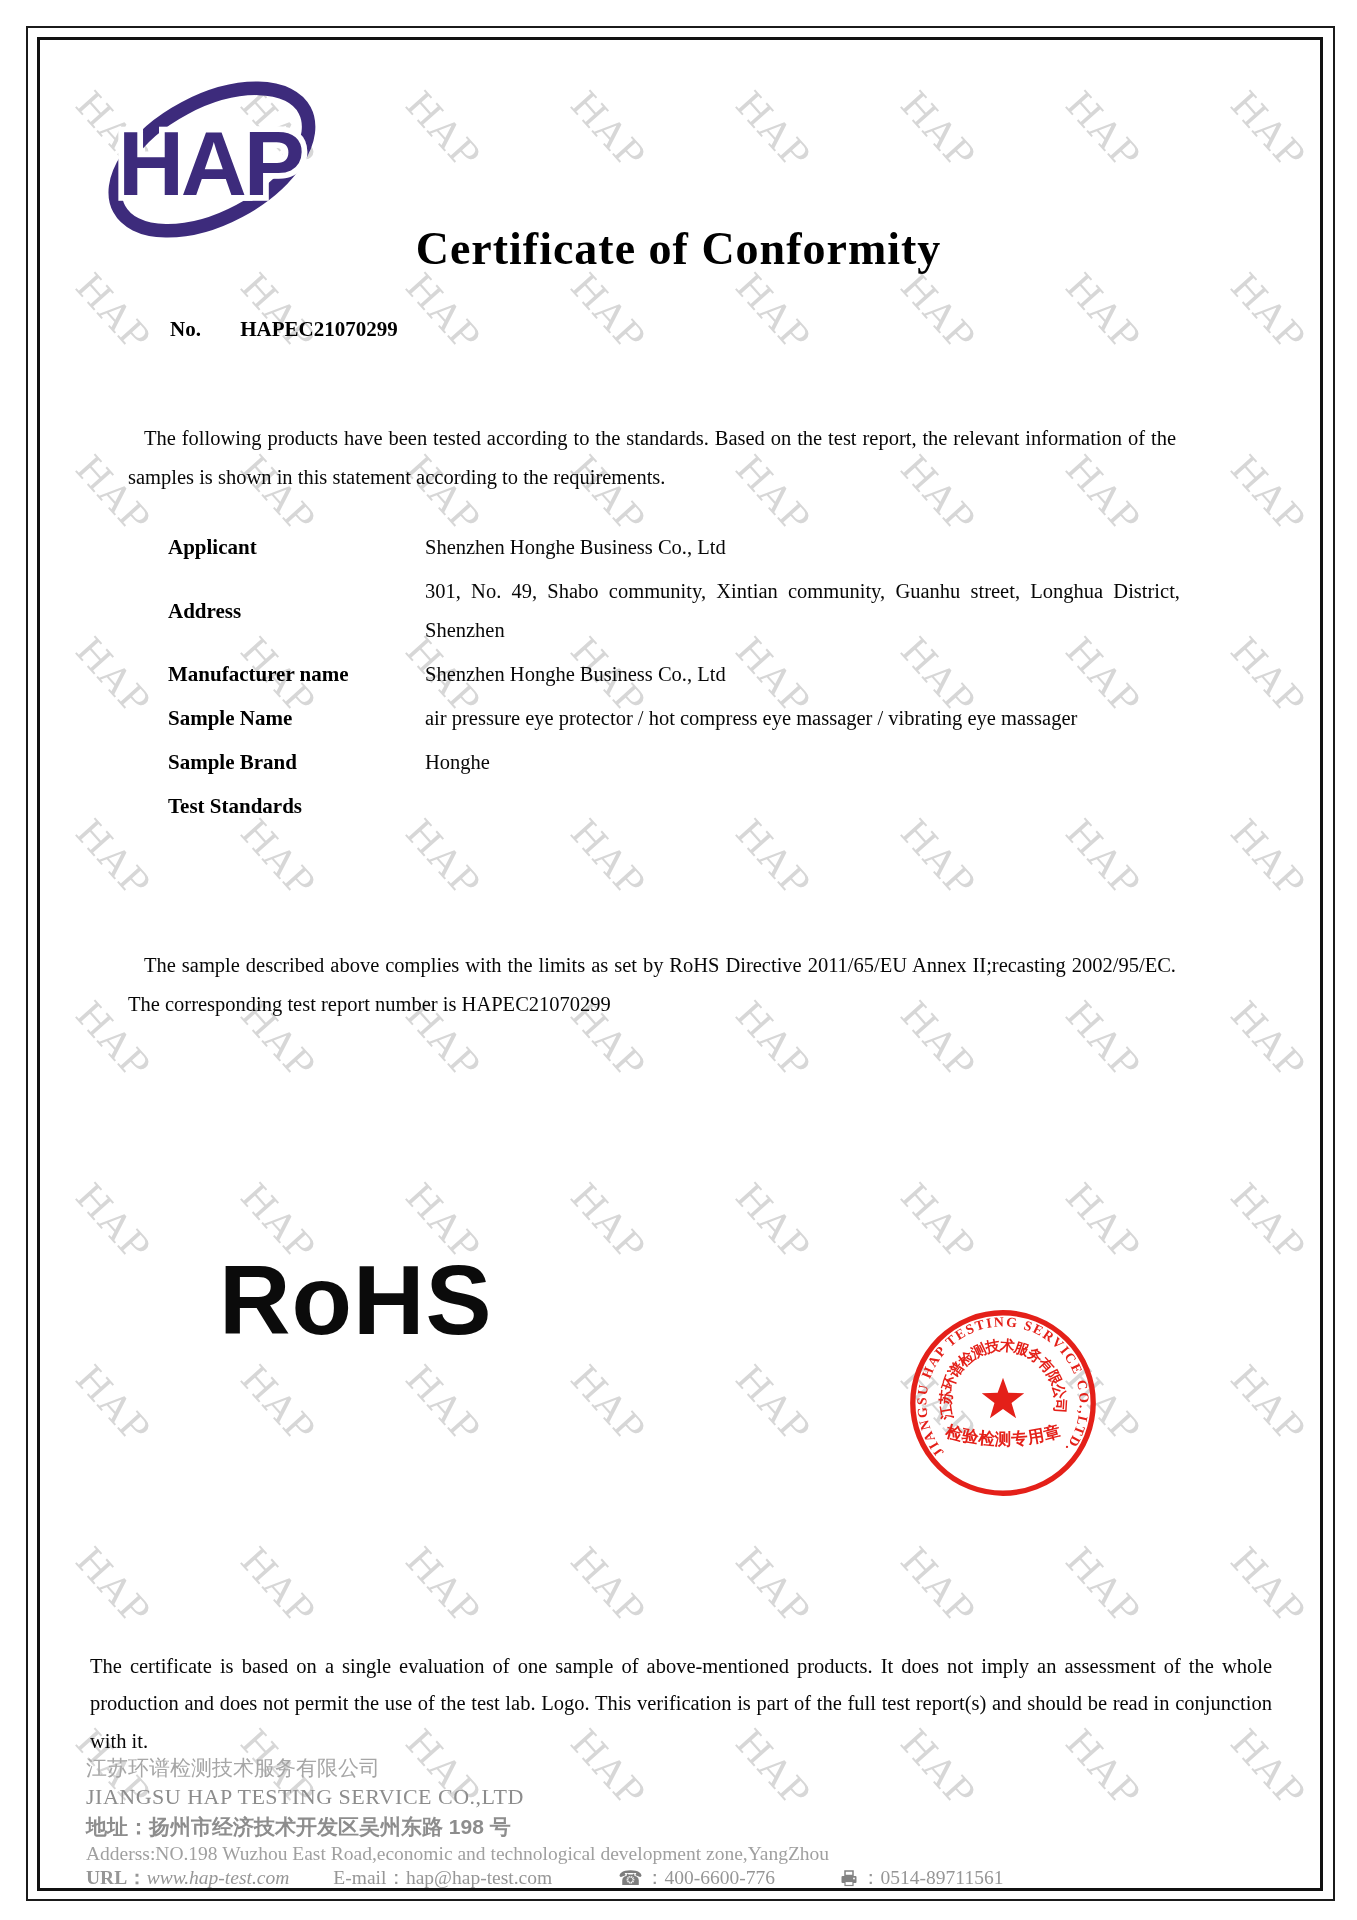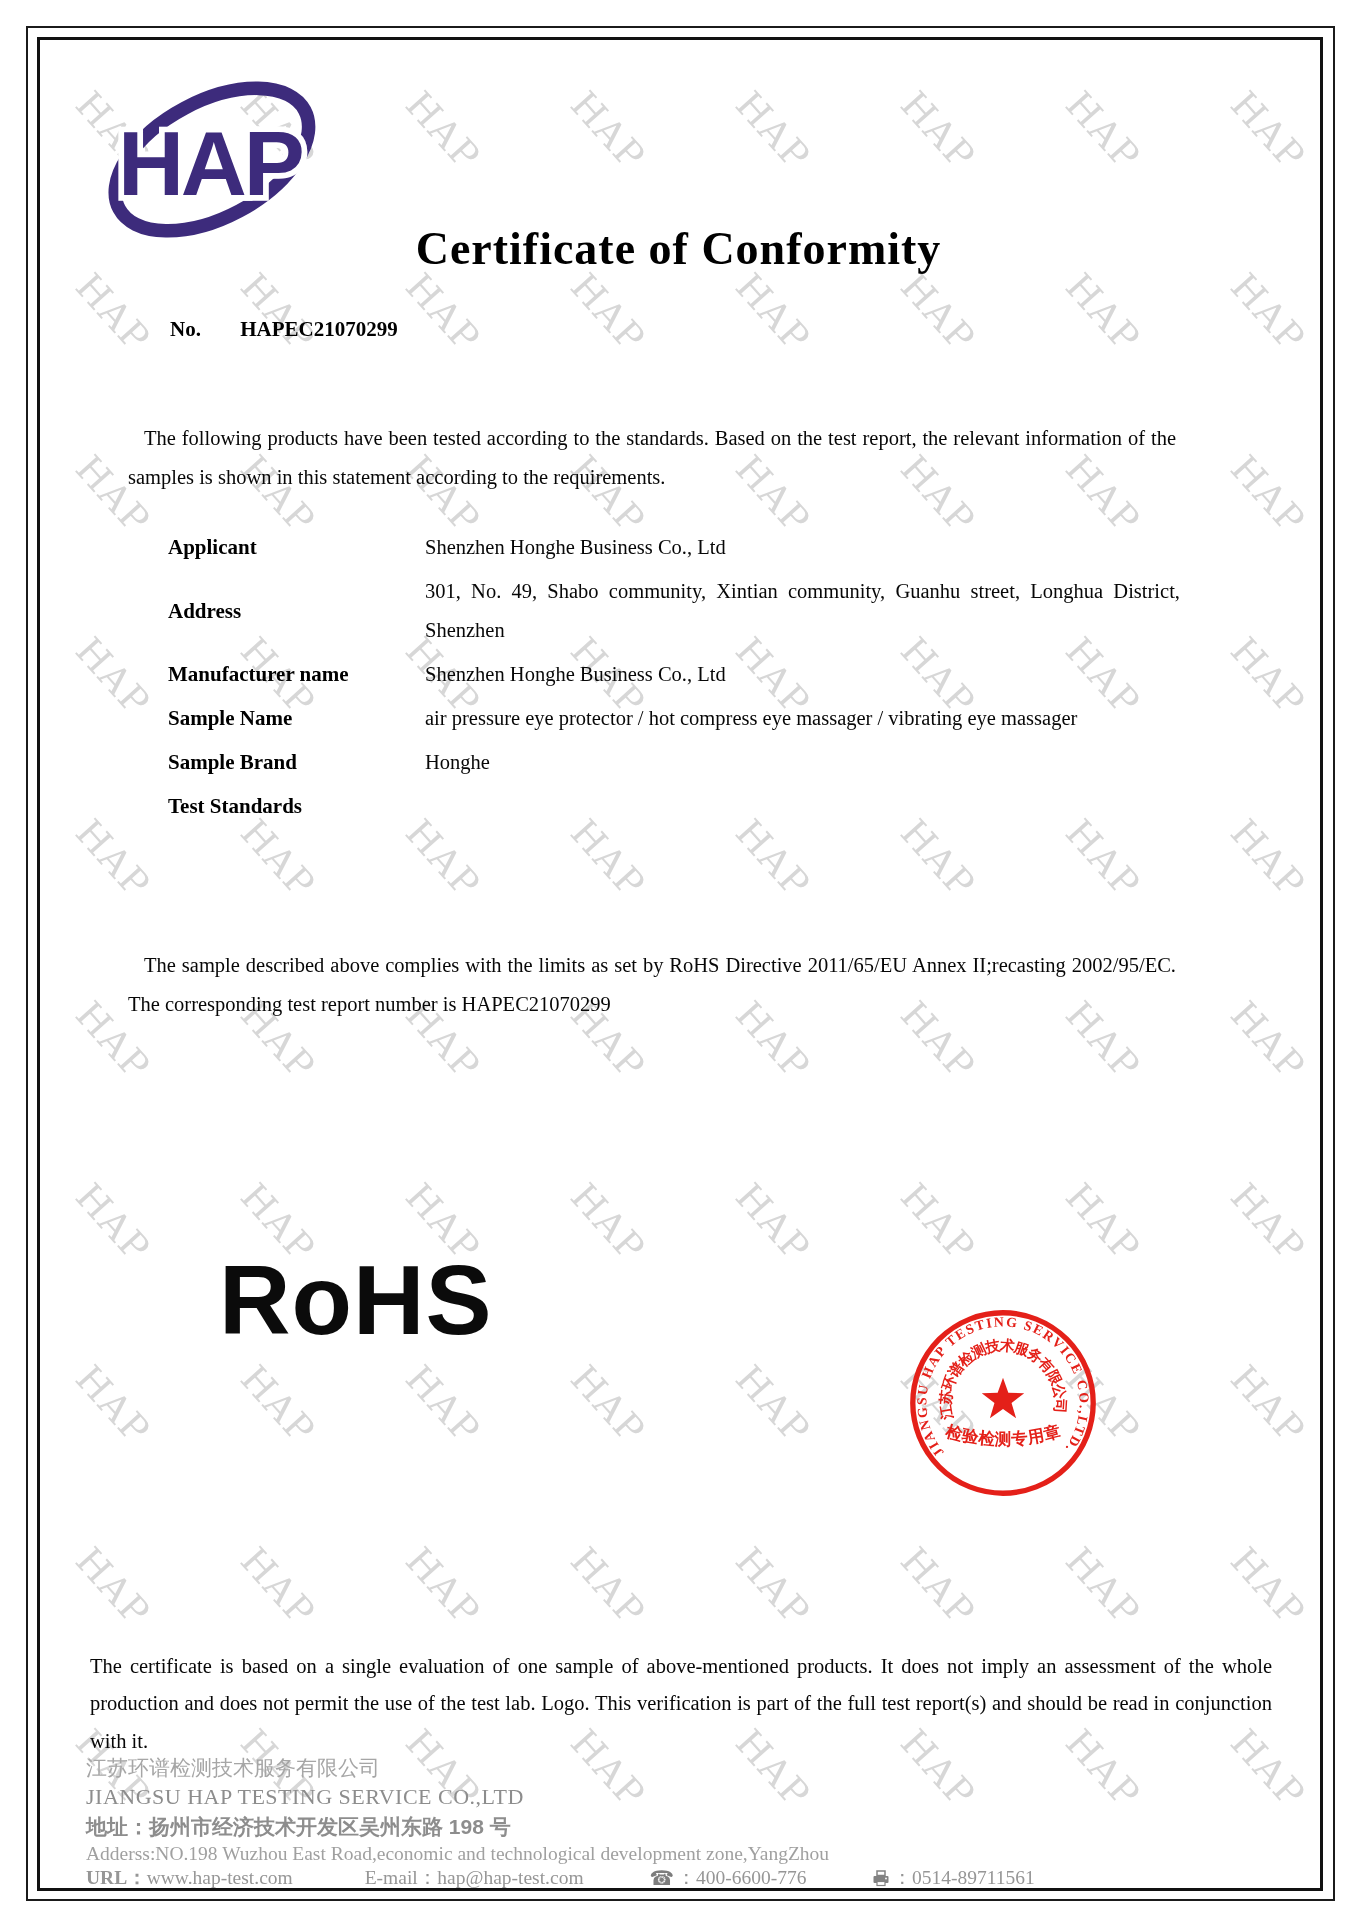--- a/index.html
+++ b/index.html
@@ -47,21 +47,21 @@
   
   .stamp{position:absolute;left:906px;top:1306px;width:194px;height:194px;}
   
   .footer{position:absolute;left:86px;top:1753px;width:1210px;color:#949494;}
   .f1{font-family:"Liberation Sans","DejaVu Sans",sans-serif;font-size:21px;line-height:29px;color:#a6a6a6;}
   .f2{font-size:22px;font-weight:normal;line-height:30px;color:#8d8d8d;letter-spacing:0.5px;}
   .f3{font-family:"Liberation Sans","DejaVu Sans",sans-serif;font-size:21px;font-weight:bold;line-height:30px;color:#8d8d8d;}
   .f4{font-size:19.5px;line-height:24px;color:#a0a0a0;}
   .f5{font-size:19.5px;line-height:24px;color:#969696;display:flex;align-items:center;}
   .f5 .lbl-bold{font-weight:bold;}
-  .f5 .url-v{margin-right:72px;}
+  .f5 .url-v{margin-right:44px;font-style:italic;}
   .f5 .email-v{margin-right:66px;}
   .f5 .phone-v{margin-right:65px;}
   .tel-icon{font-family:"DejaVu Sans",sans-serif;font-size:20px;color:#7d7d7d;margin-right:2px;}
   .fax-icon{margin:0 3px 0 0;display:inline-block;}
 </style>
 </head>
 <body>
 
 <div class="page">
 

